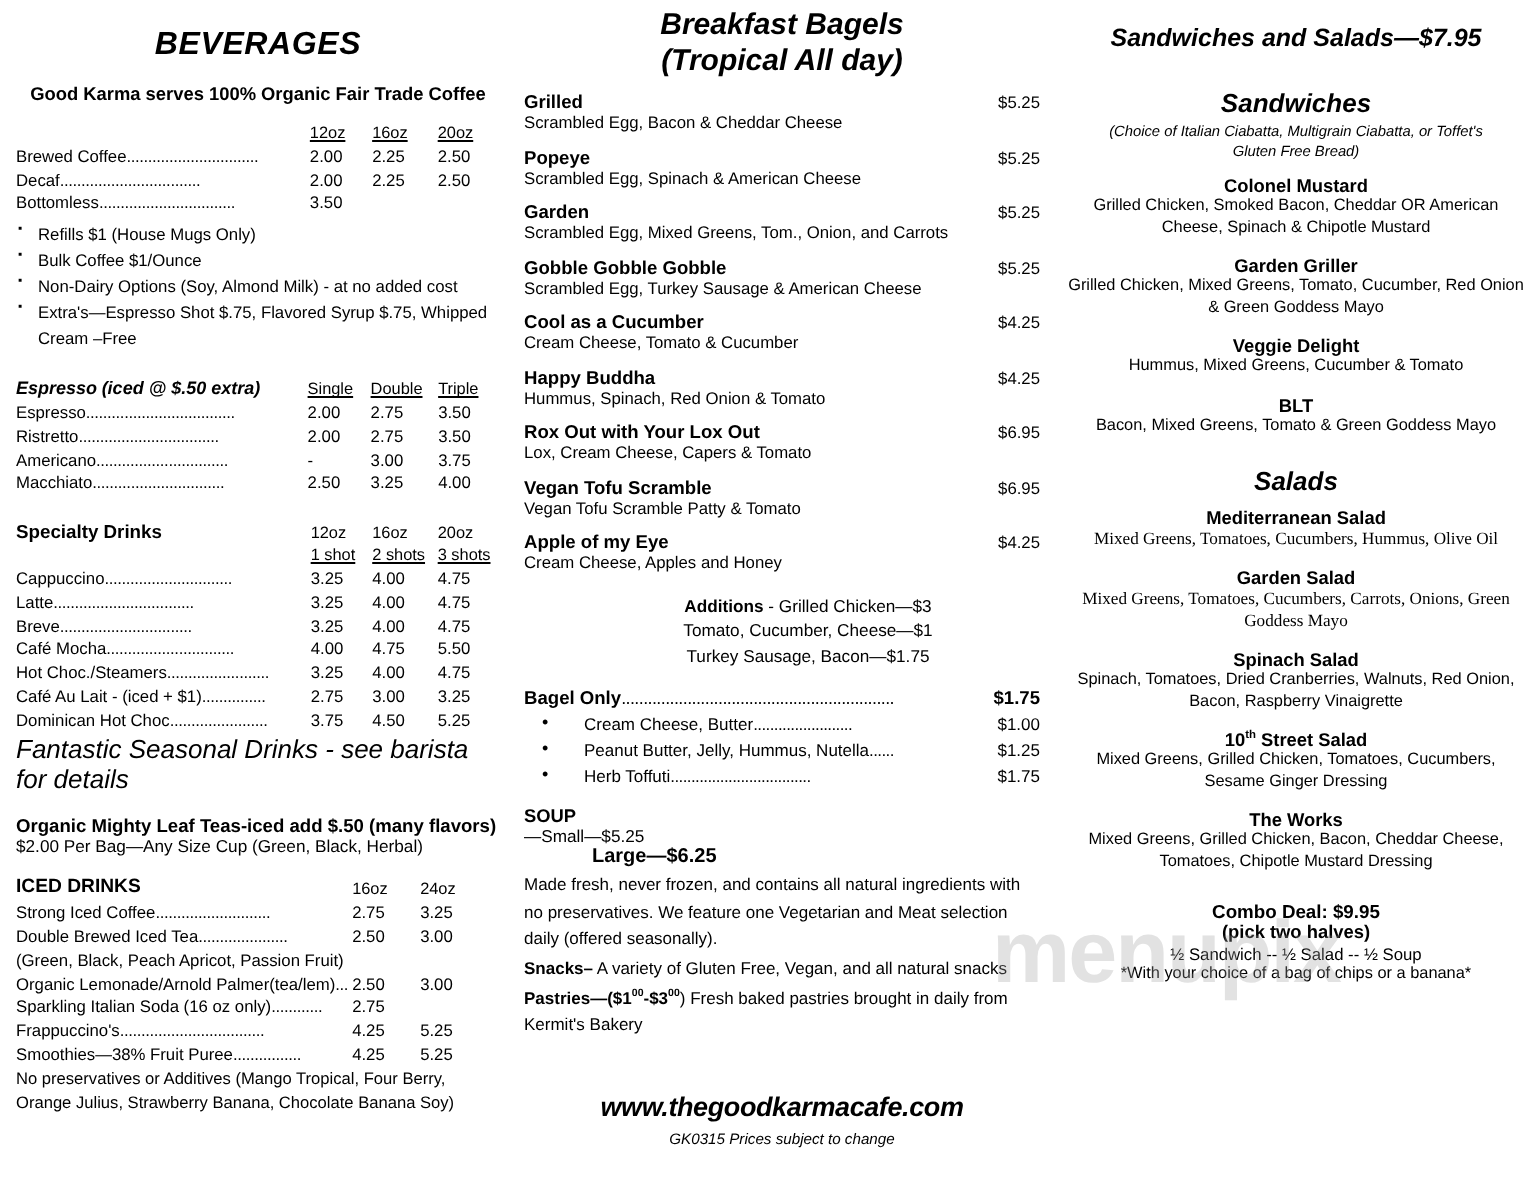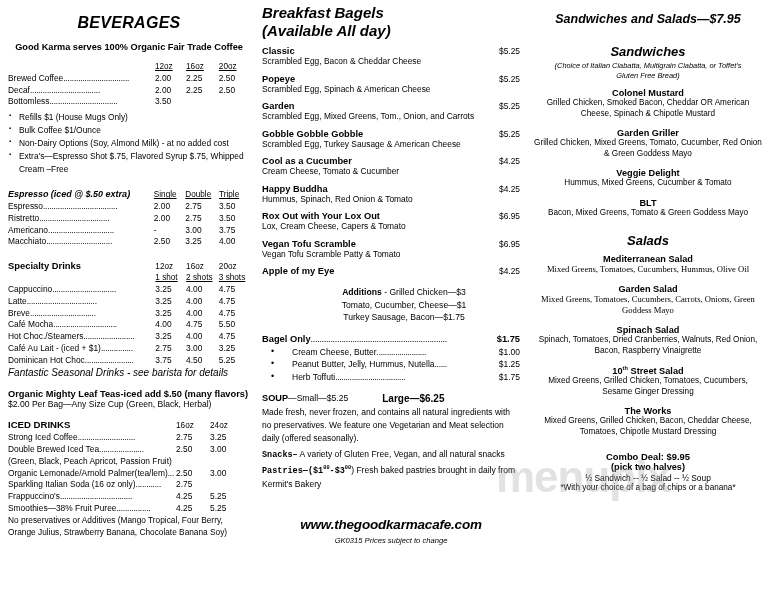--- a/index.html
+++ b/index.html
@@ -32,21 +32,21 @@
     font-weight: bold;
     font-style: italic;
     text-align: center;
     letter-spacing: 0.3px;
     margin-bottom: 10px;
   }
   .hdr-mid {
     font-size: 15px;
     font-weight: bold;
     font-style: italic;
-    text-align: left;
+    text-align: center;
     line-height: 1.18;
     margin-bottom: 7px;
   }
   .hdr-right-top {
     font-size: 12.5px;
     font-weight: bold;
     font-style: italic;
     text-align: center;
     margin-bottom: 18px;
   }
@@ -108,21 +108,21 @@
     content: "\25AA";
     position: absolute;
     left: 1px;
     top: -0.5px;
     font-size: 6px;
   }
   ul.bul li.cont { padding-left: 11px; }
   ul.bul li.cont::before { content: ""; }
 
   .ital-note {
-    font-size: 10px;
+    font-size: 13px;
     font-style: italic;
     margin-top: 1px;
   }
 
   .blk-bold {
     font-size: 9.3px;
     font-weight: bold;
     margin-top: 11px;
   }
   .blk-sub {
@@ -195,26 +195,27 @@
     white-space: nowrap;
     letter-spacing: -0.3px;
   }
   ul.bag .pr { white-space: nowrap; }
 
   .soup-row {
     display: flex;
     font-size: 9.2px;
     font-weight: bold;
     margin-top: 9px;
+    flex-direction: column;
   }
   .soup-row .small { font-weight: normal; font-size: 8.6px; }
   .soup-row .lg { margin-left: 34px; font-size: 10px; }
 
   .para { font-size: 8.5px; line-height: 1.55; margin-top: 2px; }
-  .para b { font-weight: bold; font-family: Liberation Mono, monospace; }
+  .para b { font-weight: bold; }
 
   .site {
     text-align: center;
     font-size: 13.5px;
     font-weight: bold;
     font-style: italic;
     margin-top: 26px;
     letter-spacing: -0.2px;
   }
   .site-sub {
@@ -452,26 +453,26 @@
 
     <div class="note-sm">No preservatives or Additives (Mango Tropical, Four Berry,</div>
     <div class="note-sm">Orange Julius, Strawberry Banana, Chocolate Banana Soy)</div>
 
   </div>
 
   <div class="col-mid">
 
     <div class="hdr-mid">
       <div>Breakfast Bagels</div>
-      <div>(Available All day)</div>
-    </div>
-
-    <div class="item">
-      <div class="item-row">
-        <span class="item-name">Classic</span>
+      <div>(Tropical All day)</div>
+    </div>
+
+    <div class="item">
+      <div class="item-row">
+        <span class="item-name">Grilled</span>
         <span class="item-price">$5.25</span>
       </div>
       <div class="item-desc">Scrambled Egg, Bacon &amp; Cheddar Cheese</div>
     </div>
     <div class="item">
       <div class="item-row">
         <span class="item-name">Popeye</span>
         <span class="item-price">$5.25</span>
       </div>
       <div class="item-desc">Scrambled Egg, Spinach &amp; American Cheese</div>
@@ -516,20 +517,21 @@
         <span class="item-name">Vegan Tofu Scramble</span>
         <span class="item-price">$6.95</span>
       </div>
       <div class="item-desc">Vegan Tofu Scramble Patty &amp; Tomato</div>
     </div>
     <div class="item">
       <div class="item-row">
         <span class="item-name">Apple of my Eye</span>
         <span class="item-price">$4.25</span>
       </div>
+      <div class="item-desc">Cream Cheese, Apples and Honey</div>
     </div>
 
     <div class="additions">
       <div><b>Additions</b><span> - Grilled Chicken—$3</span></div>
       <div>Tomato, Cucumber, Cheese—$1</div>
       <div>Turkey Sausage, Bacon—$1.75</div>
     </div>
 
     <div class="bagel-only">
       <span class="lead">Bagel Only</span>

